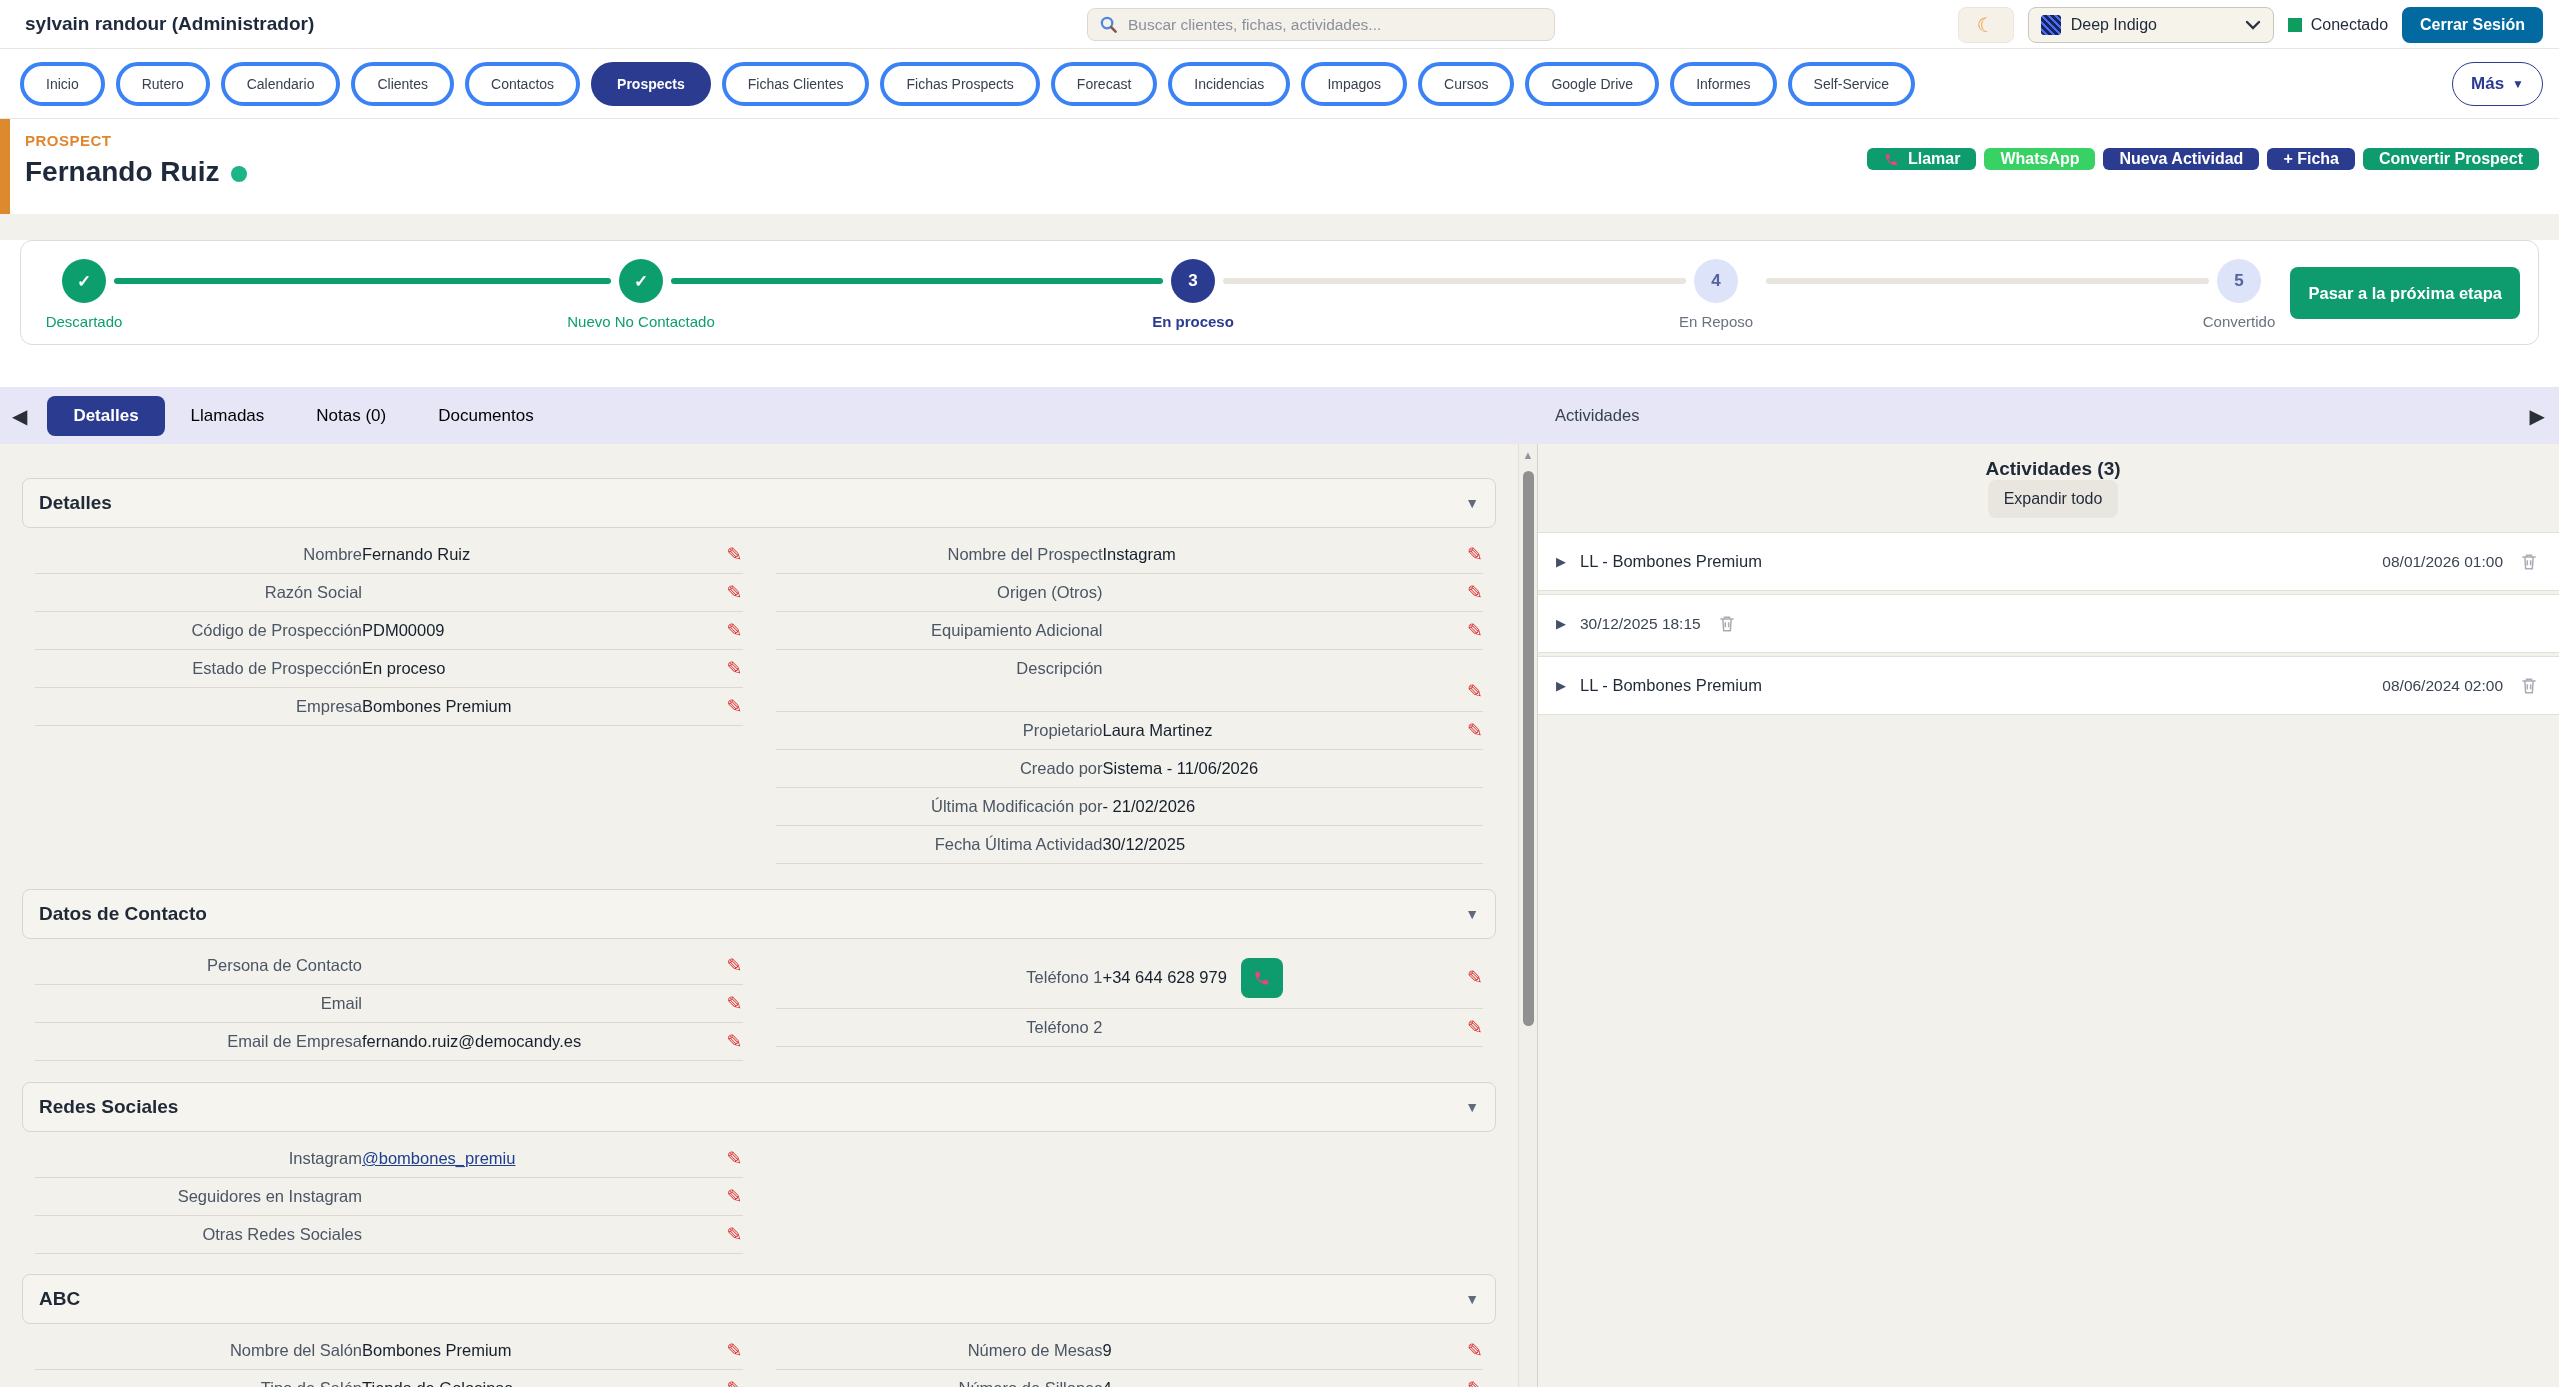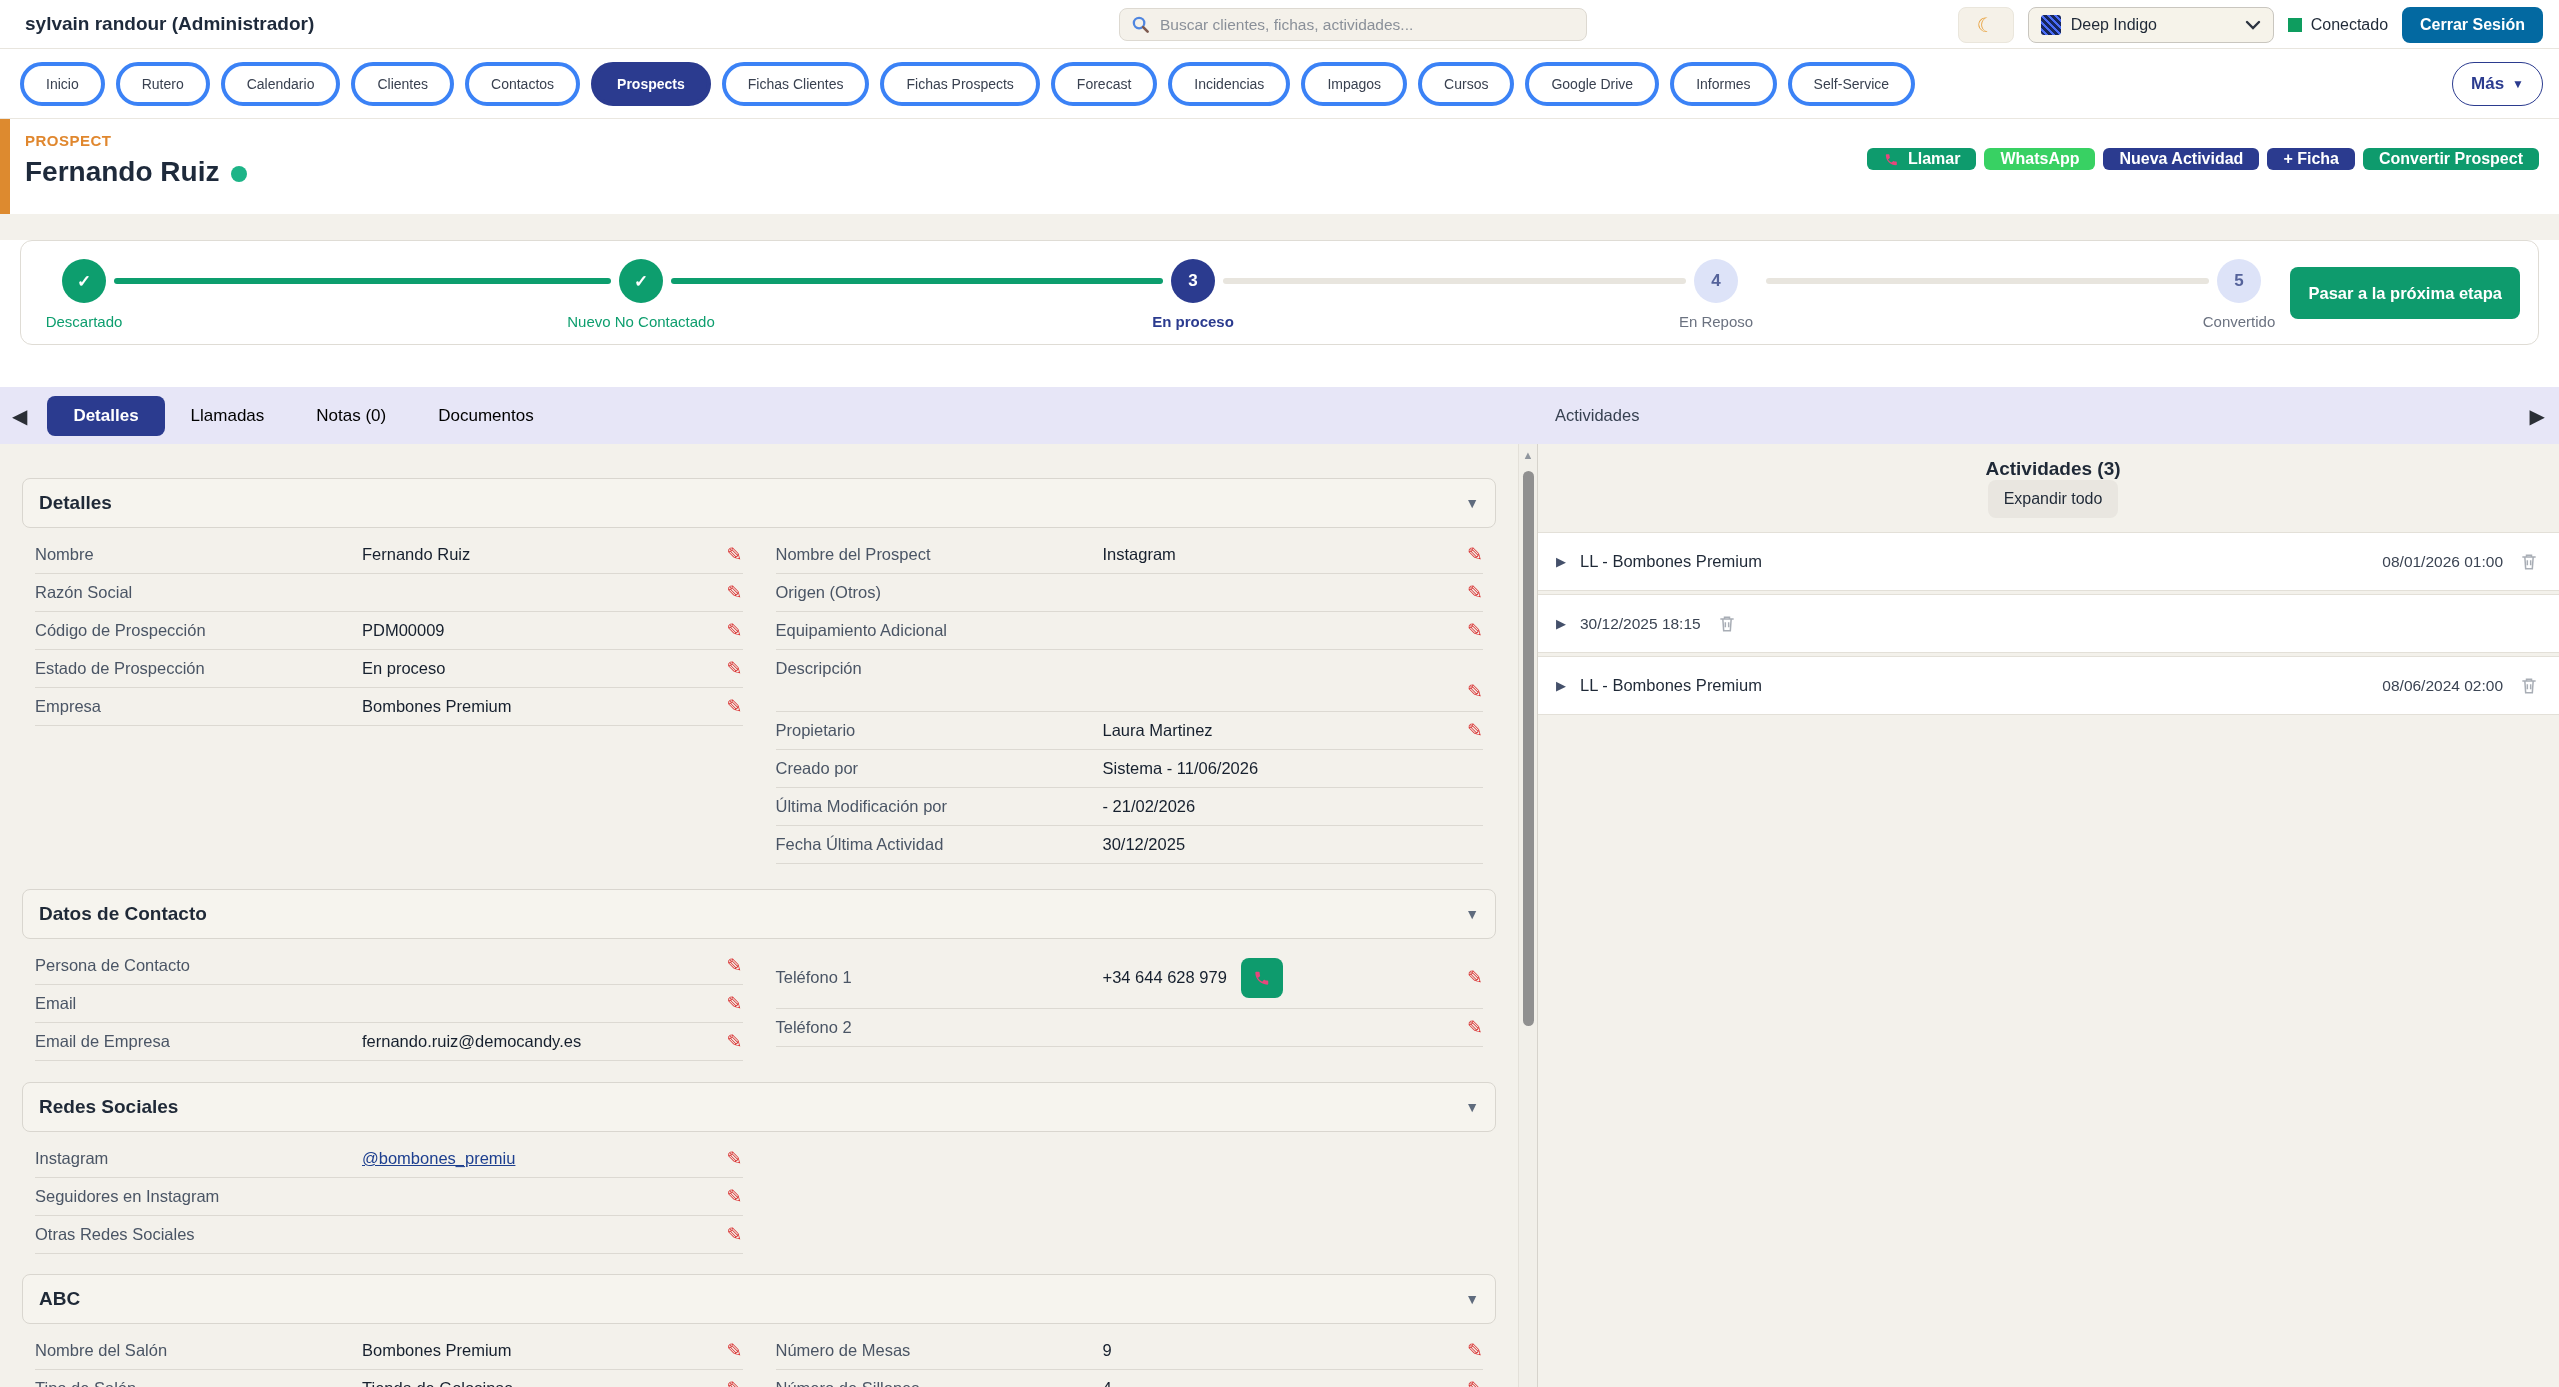--- a/index.html
+++ b/index.html
@@ -7,21 +7,21 @@
   body {
     font-family: "Liberation Sans", sans-serif;
     background:#f3f1eb; color:#16202e; overflow:hidden;
   }
   .app { position:relative; width:2559px; height:1387px; background:#f3f1eb; }
 
   
   .topbar { position:relative; height:49px; background:#ffffff; border-bottom:1px solid #e8e5de;
             display:flex; align-items:center; }
   .topbar .user { margin-left:25px; font-size:19px; font-weight:bold; color:#1e2a3b; }
-  .searchwrap { position:absolute; left:1087px; top:8px; width:468px; height:33px;margin-left:32px; }
+  .searchwrap { position:absolute; left:1087px; top:8px; width:468px; height:33px; }
   .searchwrap svg { position:absolute; left:12px; top:7px; }
   .searchwrap input { width:100%; height:100%; background:#f4f1ea; border:1px solid #ddd9d1;
      border-radius:8px; padding-left:40px; font-size:15.5px; color:#5b6470; outline:none;
      font-family:"Liberation Sans",sans-serif; }
   .searchwrap input::placeholder { color:#8a9099; }
   .topright { position:absolute; right:16px; top:0; height:49px; display:flex; align-items:center; gap:14px; }
   .moonbtn { width:56px; height:36px; background:#f5f1e8; border:1px solid #eae6dc; border-radius:8px;
      display:flex; align-items:center; justify-content:center; color:#e8a13c; font-size:20px; cursor:pointer; }
   .themesel { width:246px; height:36px; background:#f6f3ea; border:1px solid #c9c6bf; border-radius:8px;
      display:flex; align-items:center; padding:0 12px; gap:10px; cursor:pointer; }
@@ -102,21 +102,21 @@
      border-radius:6px; cursor:grab; }
   .rightpanel { flex:1; background:#f3f1eb; border-left:1px solid #d6d3cc; }
 
   
   .sect { margin:0 22px; }
   .sect.first { margin-top:34px; }
   .shead { height:50px; background:#f6f4ee; border:1px solid #d9d6cf; border-radius:8px;
      display:flex; align-items:center; justify-content:space-between; padding:0 16px; cursor:pointer; }
   .shead .stitle { font-size:19px; font-weight:bold; color:#1f2937; }
   .shead .scaret { color:#5f6b7d; font-size:14px; }
-  .cols { display:flex; gap:33px; padding:8px 13px 0 13px; }
+  .cols { display:flex; gap:33px; padding:8px 13px 0 13px;text-align:right; }
   .col { flex:1; }
   .row { display:flex; align-items:center; height:38px; border-bottom:1px solid #dcd9d2; font-size:16.5px; }
   .row .lbl { width:327px; flex:none; color:#4a5565; }
   .row .val { flex:1; color:#16202e; display:flex; align-items:center; gap:14px; }
   .row .val a { color:#1d3f8f; }
   .pencil { color:#d92f2f; font-size:19px; margin-left:8px; cursor:pointer; flex:none; }
   .row.tall { height:62px; align-items:stretch; }
   .row.tall .lbl { padding-top:9px; }
   .row.tall .pencil { align-self:flex-end; padding-bottom:8px; }
   .phonebtn { width:42px; height:40px; background:#0e9b6d; border:none; border-radius:8px;

